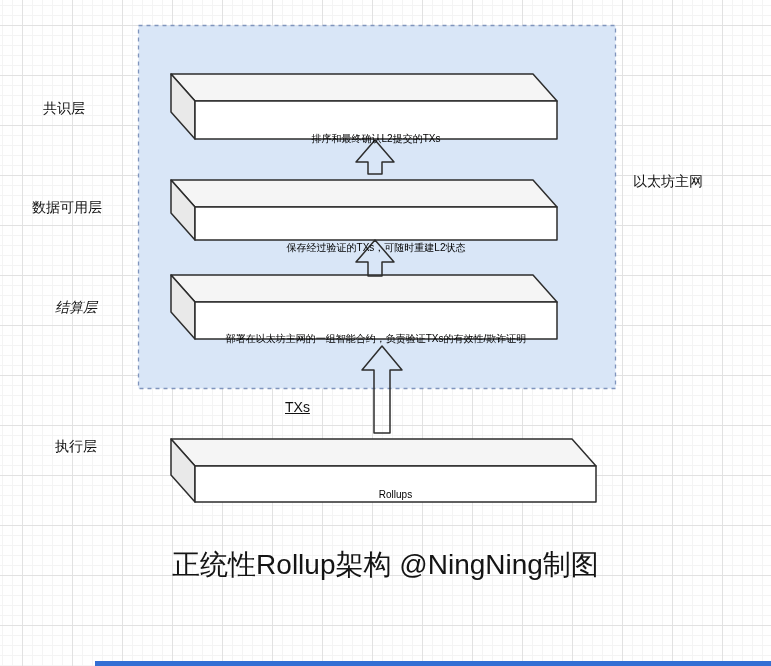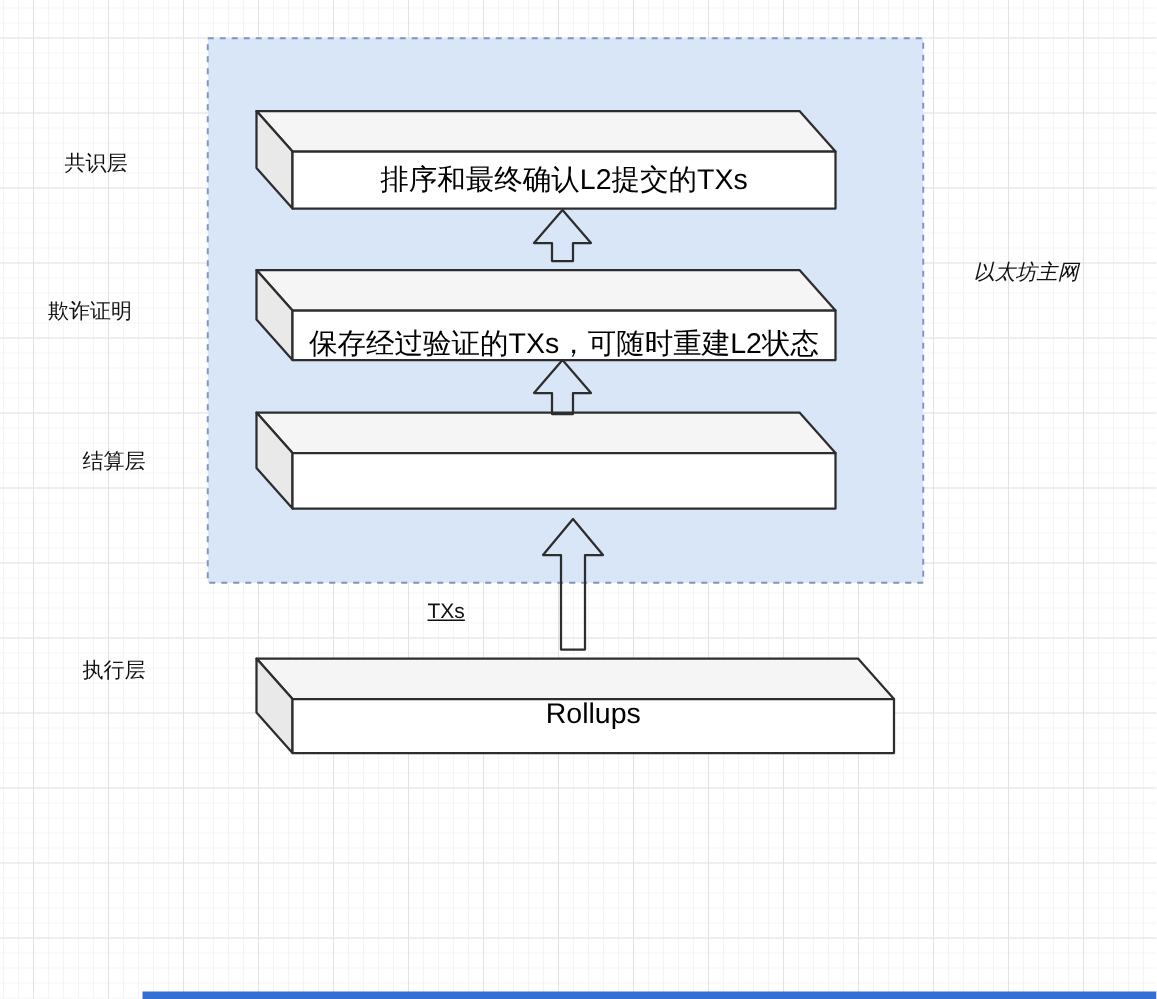--- a/index.html
+++ b/index.html
@@ -33,23 +33,24 @@
     line-height: 17px;
     white-space: nowrap;
   }
 
   .boxtxt {
     position: absolute;
     display: flex;
     align-items: center;
     justify-content: center;
     color: #000000;
-    font-size: 19px;
+    font-size: 10px;
     line-height: 17px;
     text-align: center;
+    margin-top: 18px;
   }
   .boxtxt.wrap { white-space: normal; }
 
   .page-title {
     position: absolute;
     left: 0; top: 546px;
     width: 771px;
     text-align: center;
     font-size: 28px;
     color: #141414;
@@ -96,28 +97,30 @@
     </g>
 
     <path d="M375,140 L356,162 L368,162 L368,174 L382,174 L382,162 L394,162 Z" fill="none" stroke="#2d2d2d" stroke-width="1.5" stroke-linejoin="round"></path>
 
     <path d="M375,240 L356,262 L368,262 L368,276 L382,276 L382,262 L394,262 Z" fill="none" stroke="#2d2d2d" stroke-width="1.5" stroke-linejoin="round"></path>
 
     <path d="M382,346 L362,370 L374,370 L374,433 L390,433 L390,370 L402,370 Z" fill="none" stroke="#2d2d2d" stroke-width="1.5" stroke-linejoin="round"></path>
   </svg>
 
   <div class="txt" style="left:43px; top:100px; width:80px;">共识层</div>
-  <div class="txt" style="left:32px; top:199px; width:100px;">欺诈证明</div>
-  <div class="txt" style="left:55px; top:299px; width:80px;">结算层</div>
+  <div class="txt" style="left:32px; top:199px; width:100px;">数据可用层</div>
+  <div class="txt" style="left:55px; top:299px; width:80px;font-style:italic;">结算层</div>
   <div class="txt" style="left:55px; top:438px; width:80px;">执行层</div>
 
-  <div class="txt" style="left:649px; top:173px; width:110px;font-style:italic;">以太坊主网</div>
+  <div class="txt" style="left:633px; top:173px; width:110px;">以太坊主网</div>
 
   <div class="boxtxt" style="left:195px; top:101px; width:362px; height:38px;">排序和最终确认L2提交的TXs</div>
   <div class="boxtxt" style="left:195px; top:207px; width:362px; height:45px;">保存经过验证的TXs，可随时重建L2状态</div>
+  <div class="boxtxt wrap" style="left:197px; top:301px; width:358px; height:38px;">部署在以太坊主网的一组智能合约，负责验证TXs的有效性/欺诈证明</div>
   <div class="boxtxt" style="left:195px; top:466px; width:401px; height:20px;">Rollups</div>
 
   <div class="txt" style="left:285px; top:399px; width:70px;text-decoration:underline;">TXs</div>
 
+  <div class="page-title">正统性Rollup架构 @NingNing制图</div>
 
   <div class="bottom-bar" style="background:#336fd4;"></div>
 
 </div>
 
 </body></html>

